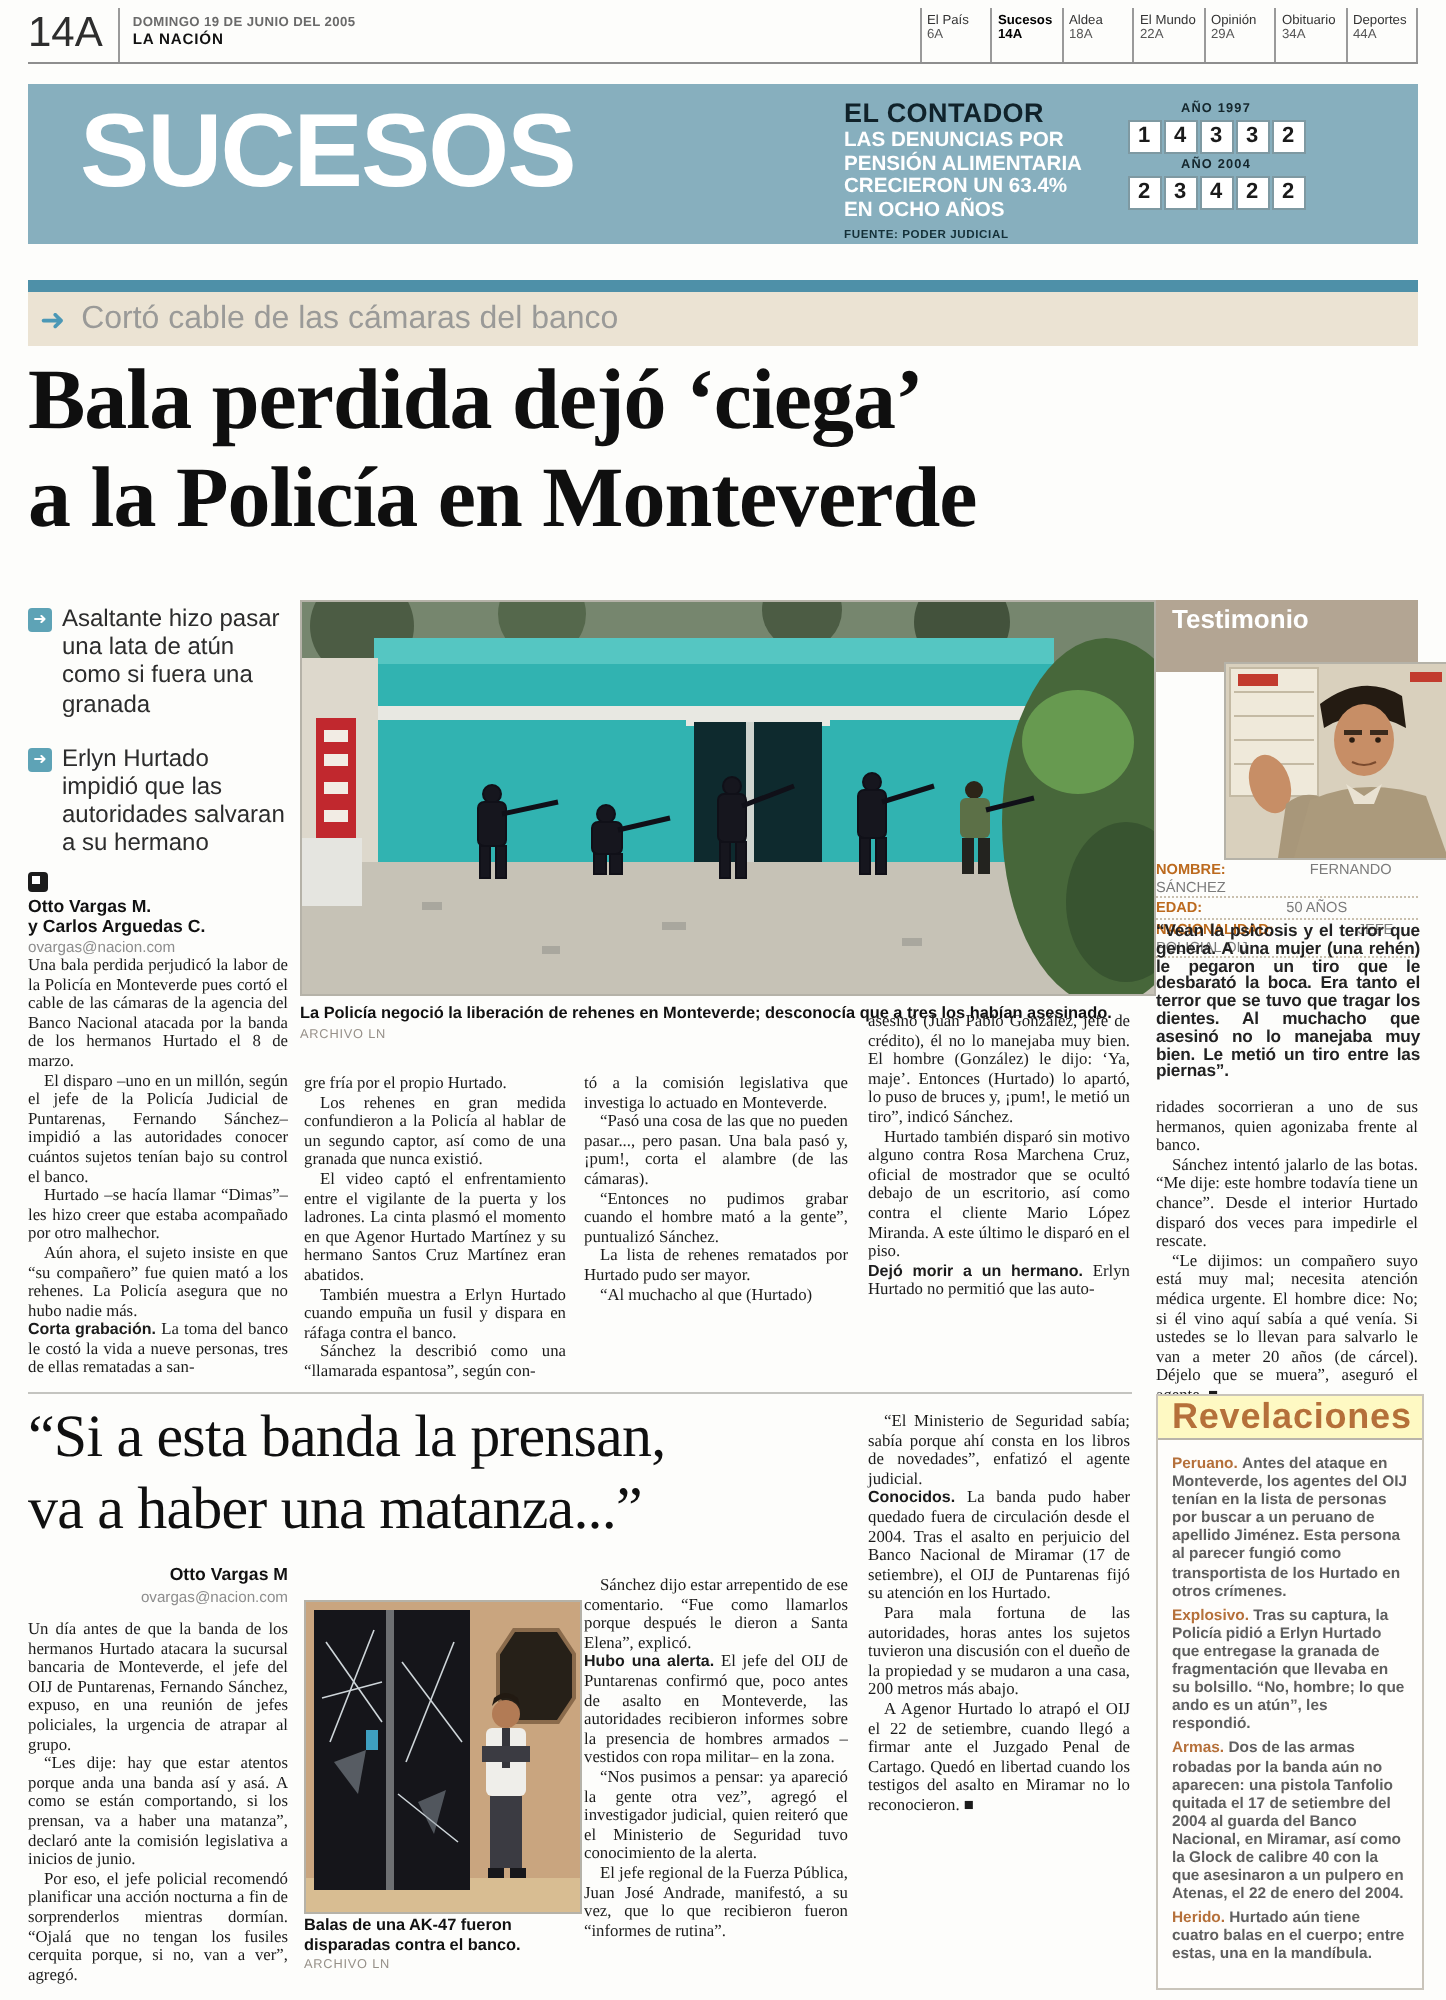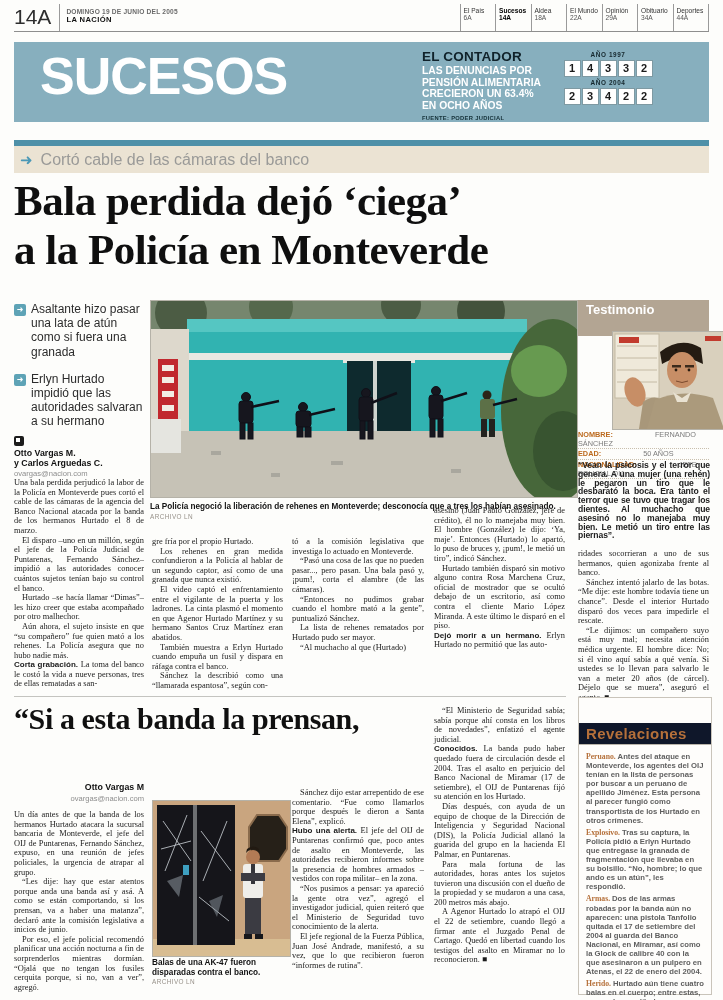--- a/index.html
+++ b/index.html
@@ -73,31 +73,31 @@
           font-size:13px;line-height:20px;padding-left:8px;box-sizing:border-box;}
   .t-fields{left:578px;top:430px;width:131px;}
   .t-field{font-size:7.3px;line-height:9.2px;border-bottom:1px dotted #c9bfad;}
   .t-label{color:#bc6a1e;font-weight:bold;}
   .t-value{color:#7b7b7b;padding-left:40px;}
   .t-quote{left:578px;top:461px;width:132px;font-size:8.6px;line-height:8.8px;font-weight:bold;color:#222;
            text-align:justify;letter-spacing:-.1px;}
 
   
   .rule{left:14px;top:696px;width:552px;height:1px;background:#c4c4c0;}
-  .headline2{left:14px;top:701px;width:430px;font-family:"Liberation Serif",serif;font-weight:bold;
+  .headline2{left:14px;top:701px;width:430px;font-family:"Liberation Serif",serif;font-weight:normal;
              font-size:30px;line-height:36px;color:#101010;letter-spacing:-.4px;}
   .byline2{left:14px;top:783px;width:130px;text-align:right;}
 
   
   .rev{left:578px;top:697px;width:134px;height:298px;border:1px solid #c9c4ba;background:#fefdfb;box-sizing:border-box;}
-  .rev-head{height:21px;background:#0f172a;border-bottom:1px solid #b9b4aa;color:#b5703a;font-weight:bold;
-            font-size:15px;line-height:21px;padding-left:7px;letter-spacing:.4px;margin-top:25px;}
+  .rev-head{height:21px;background:#fef9c3;border-bottom:1px solid #b9b4aa;color:#b5703a;font-weight:bold;
+            font-size:18px;line-height:21px;padding-left:7px;letter-spacing:.4px;}
   .rev-items{padding:7px 7px 0 7px;}
   .r-item{margin:0 0 3px 0;font-size:7.7px;line-height:9.1px;font-weight:bold;color:#5f5f5f;text-align:left;}
-  .r-lead{color:#b5703a;font-family:Liberation Serif, serif;}
+  .r-lead{color:#b5703a;}
   .r-lead:after{content:" ";}
 </style>
 </head>
 <body>
 
 <div class="page">
 
   <div class="abs tophdr">
     <div class="pagenum">14A</div>
     <div class="dateblock">
@@ -337,20 +337,21 @@
       <div class="t-field">
       <span class="t-label">NACIONALIDAD:</span>
       <span class="t-value">JEFE POLICIAL OIJ</span>
     </div>
     </div>
   <div class="abs t-quote">“Vean la psicosis y el terror que genera. A una mujer (una rehén) le pegaron un tiro que le desbarató la boca. Era tanto el terror que se tuvo que tragar los dientes. Al muchacho que asesinó no lo manejaba muy bien. Le metió un tiro entre las piernas”.</div>
 
   <div class="abs rule"></div>
   <div class="abs headline2">
     <div>“Si a esta banda la prensan,</div>
+    <div>va a haber una matanza...”</div>
   </div>
   <div class="abs byline2">
     <div class="by-name">Otto Vargas M</div>
     <div class="by-mail">ovargas@nacion.com</div>
   </div>
 
   <div class="abs col" style="left:14px;top:810px;width:130px;">
       <p class="flush"><span>Un día antes de que la banda de los hermanos Hurtado atacara la sucursal bancaria de Monteverde, el jefe del OIJ de Puntarenas, Fernando Sánchez, expuso, en una reunión de jefes policiales, la urgencia de atrapar al grupo.</span></p>
       <p><span>“Les dije: hay que estar atentos porque anda una banda así y asá. A como se están comportando, si los prensan, va a haber una matanza”, declaró ante la comisión legislativa a inicios de junio.</span></p>
       <p><span>Por eso, el jefe policial recomendó planificar una acción nocturna a fin de sorprenderlos mientras dormían. “Ojalá que no tengan los fusiles cerquita porque, si no, van a ver”, agregó.</span></p>
@@ -389,21 +390,20 @@
 
   <div class="abs col" style="left:292px;top:788px;width:132px;">
       <p><span>Sánchez dijo estar arrepentido de ese comentario. “Fue como llamarlos porque después le dieron a Santa Elena”, explicó.</span></p>
       <p class="has-lead"><b class="lead">Hubo una alerta.</b><span>El jefe del OIJ de Puntarenas confirmó que, poco antes de asalto en Monteverde, las autoridades recibieron informes sobre la presencia de hombres armados –vestidos con ropa militar– en la zona.</span></p>
       <p><span>“Nos pusimos a pensar: ya apareció la gente otra vez”, agregó el investigador judicial, quien reiteró que el Ministerio de Seguridad tuvo conocimiento de la alerta.</span></p>
       <p><span>El jefe regional de la Fuerza Pública, Juan José Andrade, manifestó, a su vez, que lo que recibieron fueron “informes de rutina”.</span></p>
     </div>
   <div class="abs col" style="left:434px;top:706px;width:131px;">
       <p><span>“El Ministerio de Seguridad sabía; sabía porque ahí consta en los libros de novedades”, enfatizó el agente judicial.</span></p>
       <p class="has-lead"><b class="lead">Conocidos.</b><span>La banda pudo haber quedado fuera de circulación desde el 2004. Tras el asalto en perjuicio del Banco Nacional de Miramar (17 de setiembre), el OIJ de Puntarenas fijó su atención en los Hurtado.</span></p>
-      <p><span>Días después, con ayuda de un equipo de choque de la Dirección de Inteligencia y Seguridad Nacional (DIS), la Policía Judicial allanó la guarida del grupo en la hacienda El Palmar, en Puntarenas.</span></p>
       <p><span>Para mala fortuna de las autoridades, horas antes los sujetos tuvieron una discusión con el dueño de la propiedad y se mudaron a una casa, 200 metros más abajo.</span></p>
       <p><span>A Agenor Hurtado lo atrapó el OIJ el 22 de setiembre, cuando llegó a firmar ante el Juzgado Penal de Cartago. Quedó en libertad cuando los testigos del asalto en Miramar no lo reconocieron. ■</span></p>
     </div>
 
   <div class="abs rev">
     <div class="rev-head">Revelaciones</div>
     <div class="rev-items">
 
     <p class="r-item has-lead"><b class="r-lead">Peruano.</b><span>Antes del ataque en Monteverde, los agentes del OIJ tenían en la lista de personas por buscar a un peruano de apellido Jiménez. Esta persona al parecer fungió como transportista de los Hurtado en otros crímenes.</span></p>
         <p class="r-item has-lead"><b class="r-lead">Explosivo.</b><span>Tras su captura, la Policía pidió a Erlyn Hurtado que entregase la granada de fragmentación que llevaba en su bolsillo. “No, hombre; lo que ando es un atún”, les respondió.</span></p>

